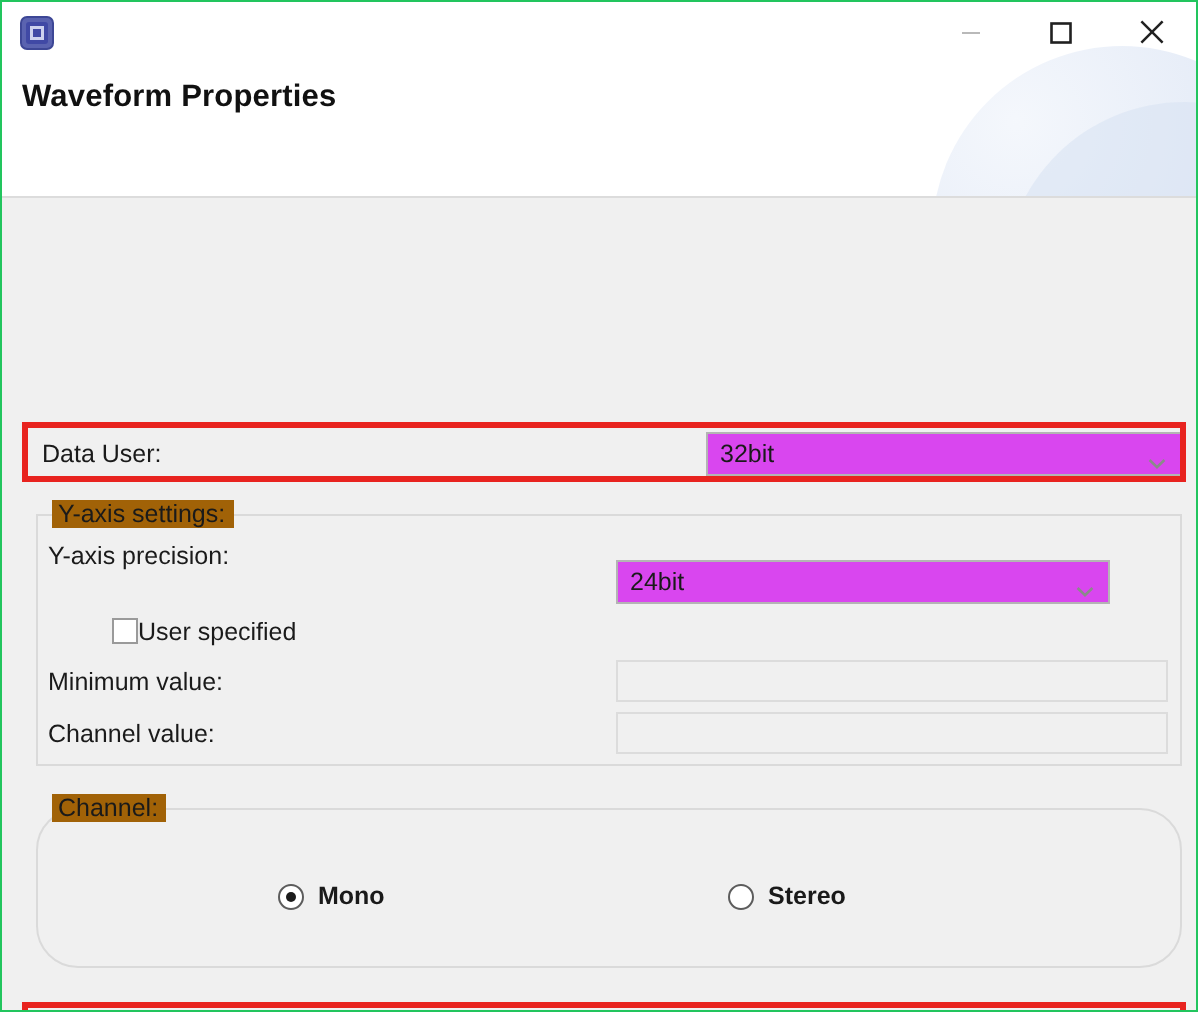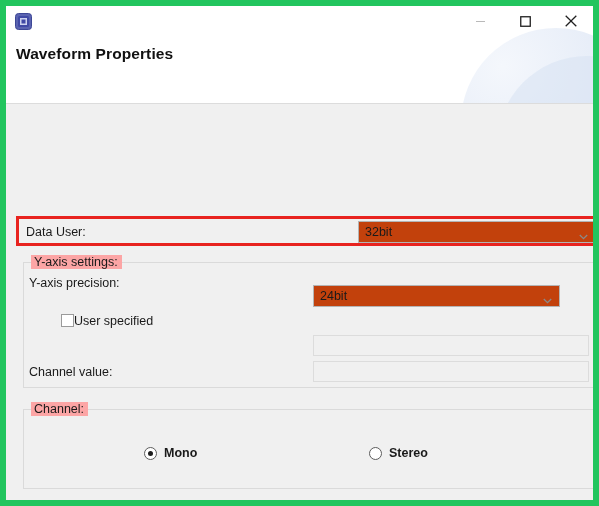--- a/index.html
+++ b/index.html
@@ -14,21 +14,21 @@
     color: #1a1a1a;
     background: #f0f0f0;
     overflow: hidden;
   }
 
   #dialog {
     position: relative;
     width: 599px;
     height: 506px;
     box-sizing: border-box;
-    border: 6px solid #22c55e;
+    border: 1px solid #22c55e;
     background: #f0f0f0;
     overflow: hidden;
   }
 
   
   .header {
     position: relative;
     height: 97px;
     background: #ffffff;
     border-bottom: 1px solid #dcdcdc;
@@ -116,21 +116,21 @@
     border: 3px solid #e8231f;
     box-sizing: border-box;
     pointer-events: none;
     z-index: 4;
   }
 
   
   .combo {
     position: absolute;
     box-sizing: border-box;
-    background: #c2410c;
+    background: #d946ef;
     border: 1px solid #b4b4b4;
     height: 22px;
     display: flex;
     align-items: center;
     padding-left: 6px;
     font-size: 12.5px;
     color: #1a1a1a;
   }
   .combo .arrow {
     position: absolute;
@@ -143,21 +143,21 @@
 
   
   .group {
     position: absolute;
     box-sizing: border-box;
     border: 1px solid #dadada;
     background: transparent;
   }
   .group-title {
     position: absolute;
-    background: #fca5a5;
+    background: #a16207;
     padding: 0 4px 0 3px;
     font-size: 12.5px;
     color: #1a1a1a;
     top: -8px;
     left: 7px;
   }
 
   
   .input-disabled {
     position: absolute;
@@ -280,26 +280,27 @@
           <polyline points="0.8,1 4.5,4.6 8.2,1" fill="none" stroke="#8a8a8a" stroke-width="1.3"></polyline>
         </svg>
       </span>
     </div>
 
     <div class="checkbox-wrap" style="left:23px; top:210px;">
       <span class="checkbox-box"></span>
       <span>User specified</span>
     </div>
 
+    <div class="row-label" style="left:23px; top:235px;">Minimum value:</div>
     <div class="input-disabled" style="left:307px; top:231px; width:276px;"></div>
 
     <div class="row-label" style="left:23px; top:261px;">Channel value:</div>
     <div class="input-disabled" style="left:307px; top:257px; width:276px;"></div>
 
-    <div class="group" style="left:17px; top:305px; width:573px; height:80px;">
+    <div class="group" style="left:17px; top:305px; width:573px; height:80px;border-radius:21px;">
       <span class="group-title">Channel:</span>
     </div>
 
     <div class="radio-wrap" style="left:138px; top:342px;">
       <span class="radio-circle checked"></span>
       <span class="radio-label">Mono</span>
     </div>
 
     <div class="radio-wrap" style="left:363px; top:342px;">
       <span class="radio-circle"></span>

